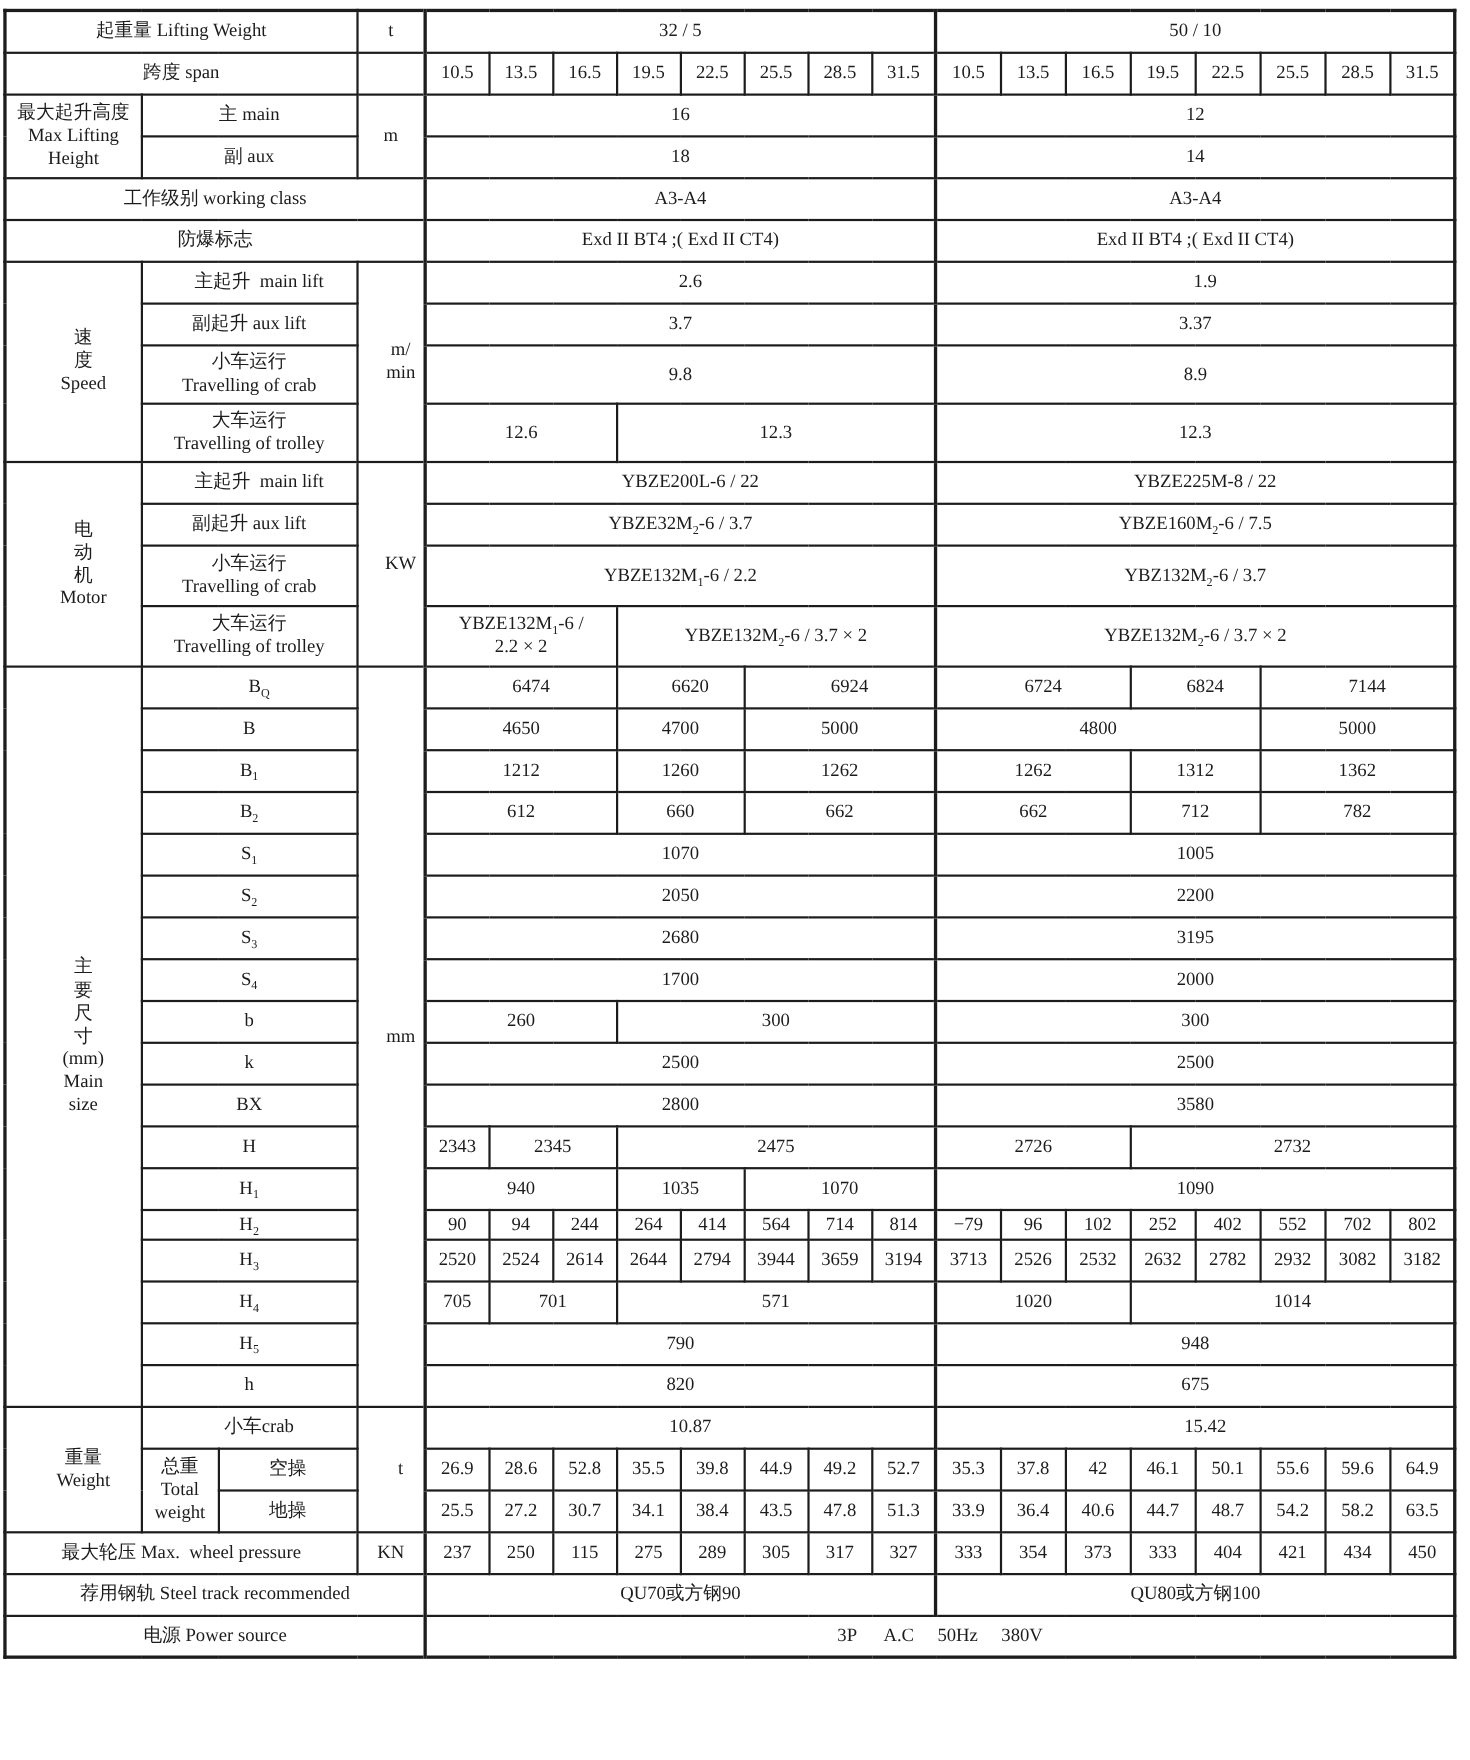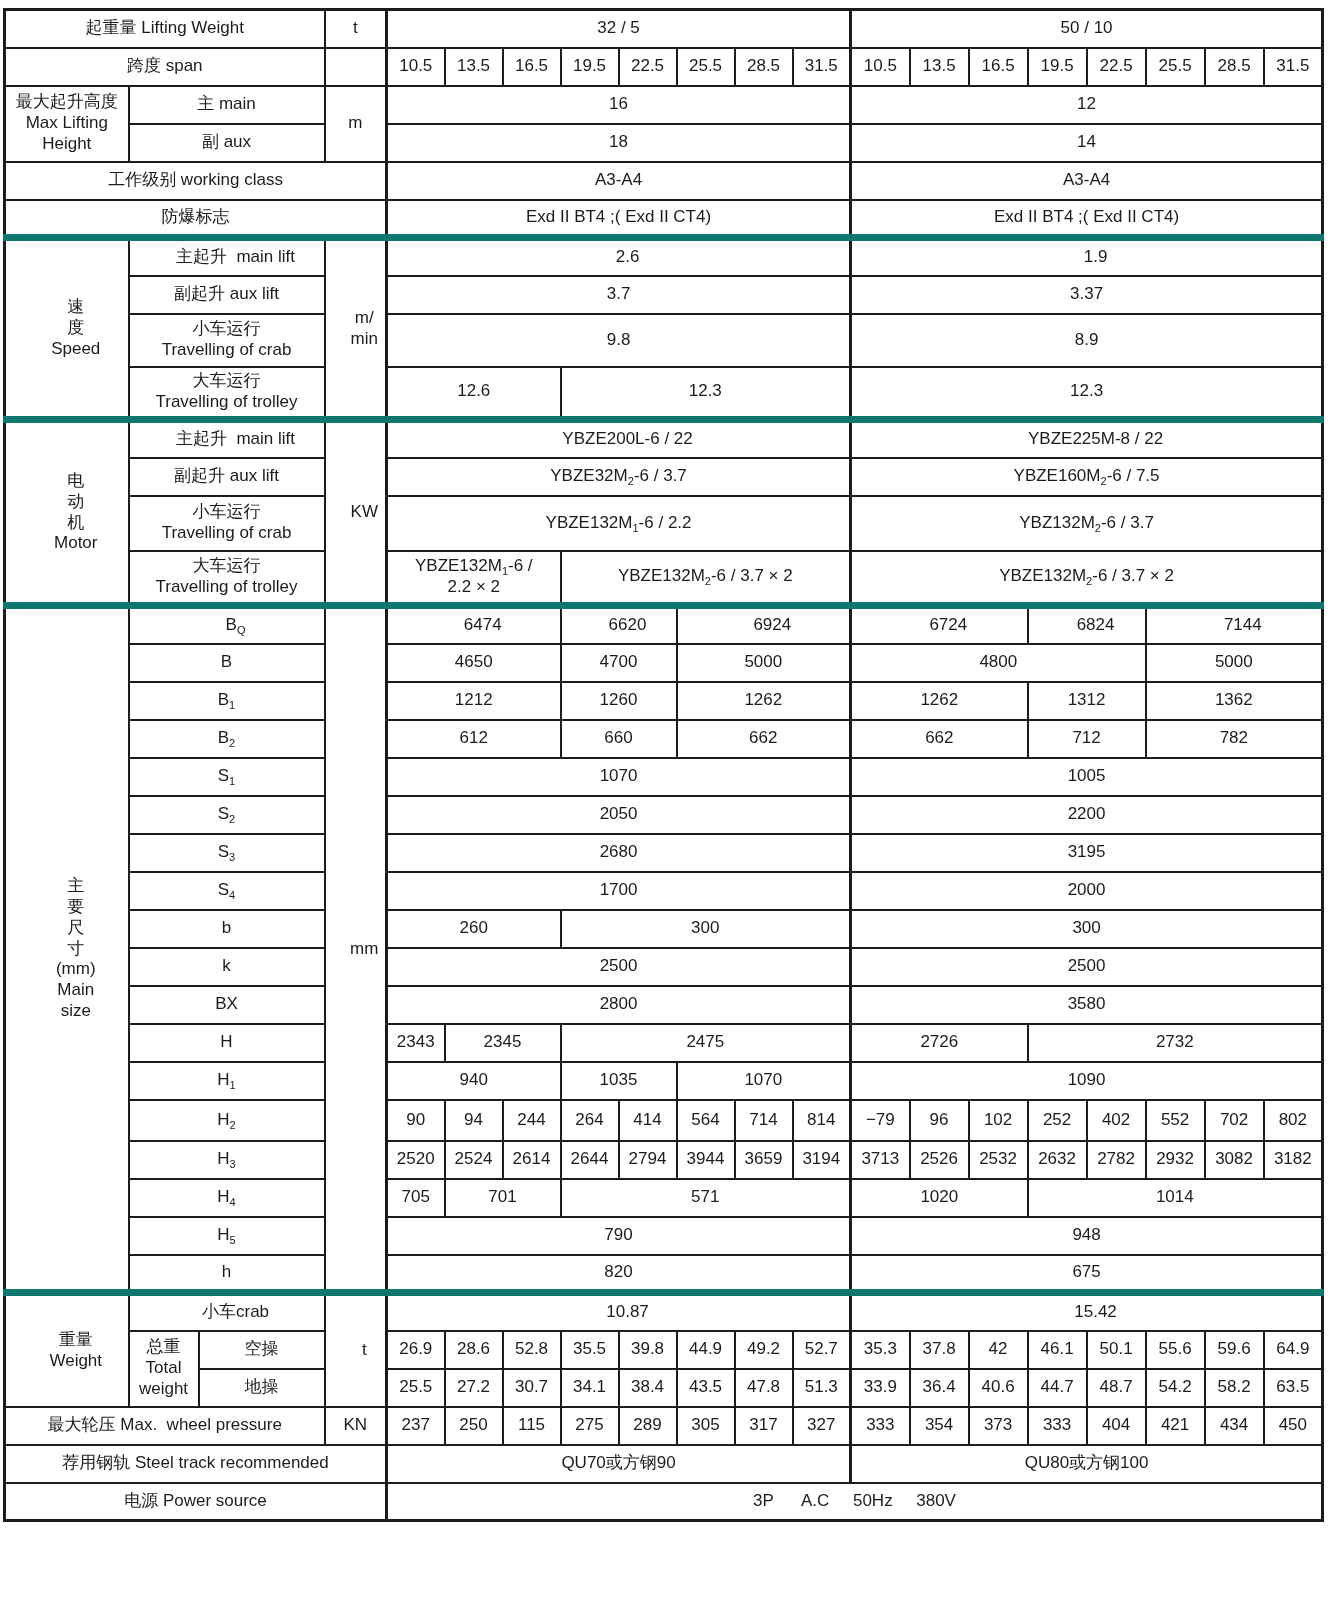--- a/index.html
+++ b/index.html
@@ -1,29 +1,29 @@
 <!DOCTYPE html>
 <html><head>
 <meta charset="utf-8">
 <style>
   html,body{margin:0;padding:0;background:#ffffff;}
   body{width:1336px;height:1600px;overflow:hidden;
        font-family:"Liberation Sans","DejaVu Sans",sans-serif;color:#1c1c1c;}
-  .sheet{padding:8px 0 0 3px;}
+  .sheet{padding:8px 0 0 3px;font-family:Liberation Serif, serif;}
   table.spec{border-collapse:collapse;table-layout:fixed;width:1318px;
              border:3px solid #1c1c1c;}
   td{border:2px solid #1c1c1c;text-align:center;vertical-align:middle;
      font-size:17px;line-height:1.22;padding:1px 2px;white-space:pre-wrap;
      overflow:hidden;}
   tr{height:38px;}
   td.label{}
   td.unit{}
   td.v-first{border-left:3px solid #1c1c1c;}
   td.half-start{border-left:3px solid #1c1c1c;}
-  tr.sec td{border-top:7px solid #0f766e;padding-left:20px;}
+  tr.sec td{border-top:1px solid #0f766e;padding-left:20px;}
   sub{font-size:11px;line-height:0;}
 </style>
 </head>
 <body>
 
 <div class="sheet">
   <table class="spec">
     <colgroup>
       <col style="width:124px">
         <col style="width:70px">
@@ -222,21 +222,21 @@
           <td class="value half-start" colspan="3">2726</td>
           <td class="value" colspan="5">2732</td>
         </tr>
         <tr>
           <td class="label" colspan="2">H<sub>1</sub></td>
           <td class="value v-first" colspan="3">940</td>
           <td class="value" colspan="2">1035</td>
           <td class="value" colspan="3">1070</td>
           <td class="value half-start" colspan="8">1090</td>
         </tr>
-        <tr style="height: 41px;">
+        <tr style="height: 27px;">
           <td class="label" colspan="2">H<sub>2</sub></td>
           <td class="value v-first">90</td>
           <td class="value">94</td>
           <td class="value">244</td>
           <td class="value">264</td>
           <td class="value">414</td>
           <td class="value">564</td>
           <td class="value">714</td>
           <td class="value">814</td>
           <td class="value half-start">−79</td>

